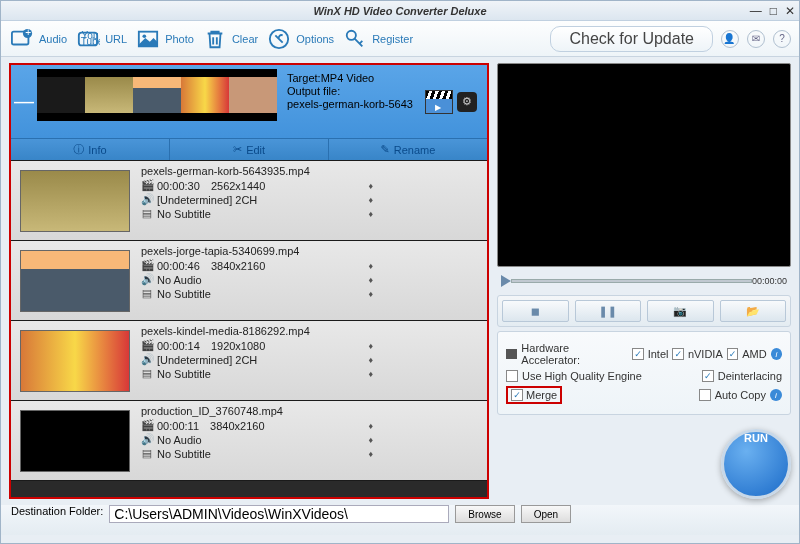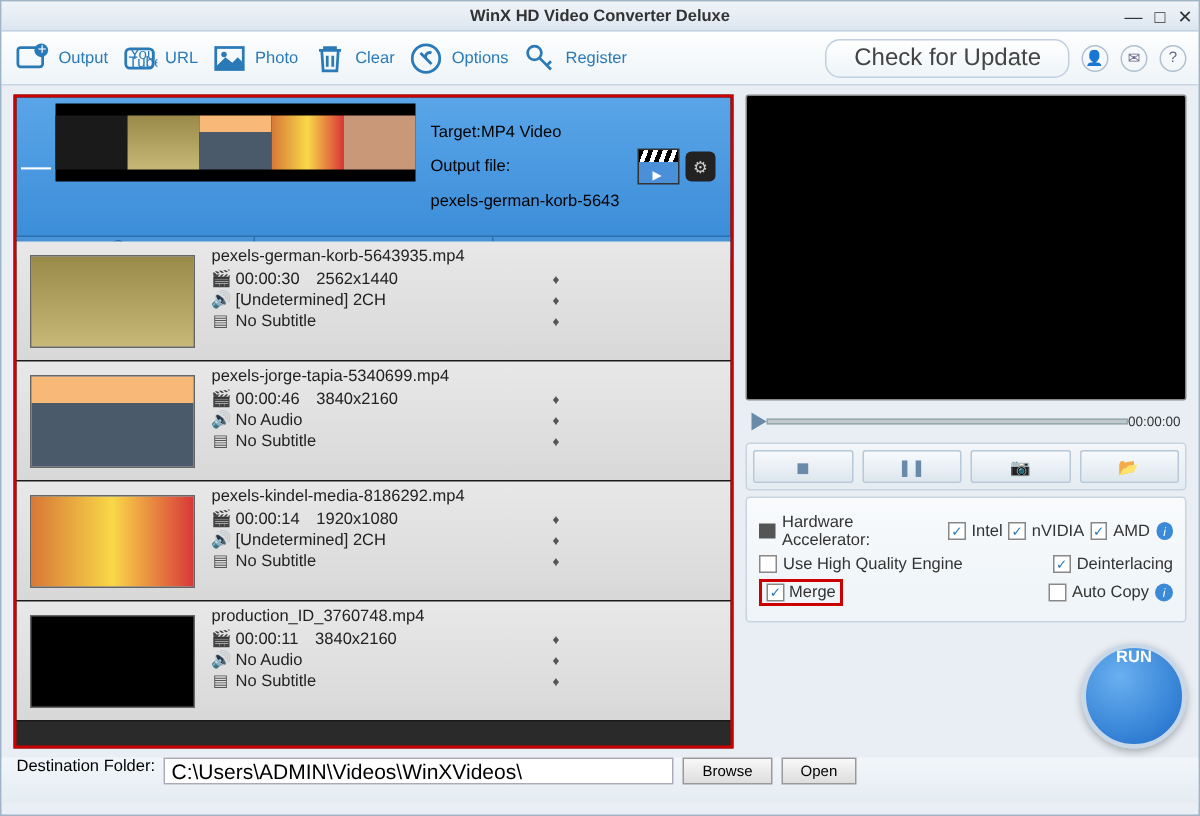--- a/index.html
+++ b/index.html
@@ -1,37 +1,37 @@
 <!DOCTYPE html>
 <html><head>
 <meta charset="utf-8">
 <style>
 *{box-sizing:border-box;margin:0;padding:0;font-family:Arial,sans-serif;font-size:11px}
 body{background:#e8eef4;width:800px;height:544px;overflow:hidden;border:1px solid #a0b4c8}
 .titlebar{height:20px;background:linear-gradient(#f0f4f8,#dce6f0);display:flex;align-items:center;justify-content:center;position:relative;border-bottom:1px solid #c0d0e0}
-.titlebar-title{font-weight:bold;color:#333;font-size:11px}
+.titlebar-title{font-weight:bold;font-style:italic;color:#333;font-size:11px}
 .titlebar-controls{position:absolute;right:4px;display:flex;gap:8px}
 .titlebar-controls span{cursor:pointer;font-size:12px;color:#333}
 .toolbar{height:36px;background:linear-gradient(#fdfefe,#eef4f8);display:flex;align-items:center;padding:0 8px;gap:8px;border-bottom:1px solid #c8d4e0}
 .tool-btn{display:flex;align-items:center;gap:4px;color:#2a7ab8;cursor:pointer;font-size:12px}
 .tool-icon{width:26px;height:24px;display:flex;align-items:center;justify-content:center}
 .tool-icon svg{width:24px;height:22px}
 .spacer{flex:1}
 .update-btn{border:1px solid #c0d0e0;border-radius:10px;padding:3px 18px;background:linear-gradient(#fff,#eef4f8);cursor:pointer;font-size:16px;color:#444}
 .round-icon{width:18px;height:18px;border:1px solid #b0c0d0;border-radius:50%;display:flex;align-items:center;justify-content:center;cursor:pointer;color:#668;font-size:10px}
 .main{display:flex;padding:6px 8px;gap:8px;height:448px}
 .left-panel{width:480px;border:2px solid #cc0000;background:#2a2a2a;display:flex;flex-direction:column;overflow:hidden}
 .selected-row{background:linear-gradient(#5aa5e8,#3b8dd8);height:96px;border-bottom:1px solid #1a1a1a;display:flex;flex-direction:column}
 .selected-top{display:flex;padding:4px;gap:4px;flex:1}
 .minus-btn{width:18px;color:#fff;font-size:20px;display:flex;align-items:center;justify-content:center;cursor:pointer}
 .thumbs{display:flex;gap:0;background:#000;height:52px;align-items:center}
 .thumb{width:48px;height:36px;background:#888}
 .thumb.dark{background:#1a1a1a}
 .sel-info{flex:1;color:#000;font-size:10px;padding:2px 6px}
-.sel-info div{margin:11px 0}
+.sel-info div{margin:1px 0}
 .play-icons{display:flex;gap:4px;align-items:center;padding-right:6px}
 .clapper{width:28px;height:24px;background:linear-gradient(#fff 35%,#4a90d8 35%);border:1px solid #333;position:relative}
 .clapper::before{content:"";position:absolute;top:0;left:0;right:0;height:8px;background:repeating-linear-gradient(110deg,#000 0 3px,#fff 3px 6px)}
 .clapper::after{content:"▶";position:absolute;bottom:1px;left:9px;color:#fff;font-size:8px}
 .gear-sq{width:20px;height:20px;background:#222;border-radius:4px;color:#ccc;display:flex;align-items:center;justify-content:center;font-size:11px}
 .sel-actions{display:flex;height:22px;background:linear-gradient(#4a95d8,#3885c8);border-top:1px solid #2a70b0}
 .sel-act{flex:1;display:flex;align-items:center;justify-content:center;gap:4px;color:#0a4a8a;font-size:10px;cursor:pointer;border-right:1px solid #2a70b0}
 .sel-act:last-child{border-right:none}
 .file-row{background:linear-gradient(#e8e8e8,#d8d8d8);height:80px;border-bottom:1px solid #1a1a1a;display:flex;padding:4px;gap:6px}
 .file-thumb-wrap{width:120px;display:flex;align-items:center;justify-content:center}
@@ -79,21 +79,21 @@
 
 <div class="toolbar">
   <div class="tool-btn">
     <span class="tool-icon">
         <svg viewBox="0 0 24 24">
           <rect x="1" y="4" width="18" height="14" rx="2" fill="none" stroke="#2a7ab8" stroke-width="2"></rect>
           <circle cx="18" cy="6" r="5" fill="#2a7ab8"></circle>
           <text x="15.5" y="9" fill="#fff" font-size="8">+</text>
         </svg>
       </span>
-    <span>Output</span>
+    <span>Audio</span>
   </div>
   <div class="tool-btn">
     <span class="tool-icon">
         <svg viewBox="0 0 24 24">
           <rect x="2" y="5" width="20" height="14" rx="3" fill="none" stroke="#2a7ab8" stroke-width="2"></rect>
           <text x="5" y="12" fill="#2a7ab8" font-size="5">You</text>
           <text x="4" y="18" fill="#2a7ab8" font-size="5">Tube</text>
         </svg>
       </span>
     <span>URL</span>

